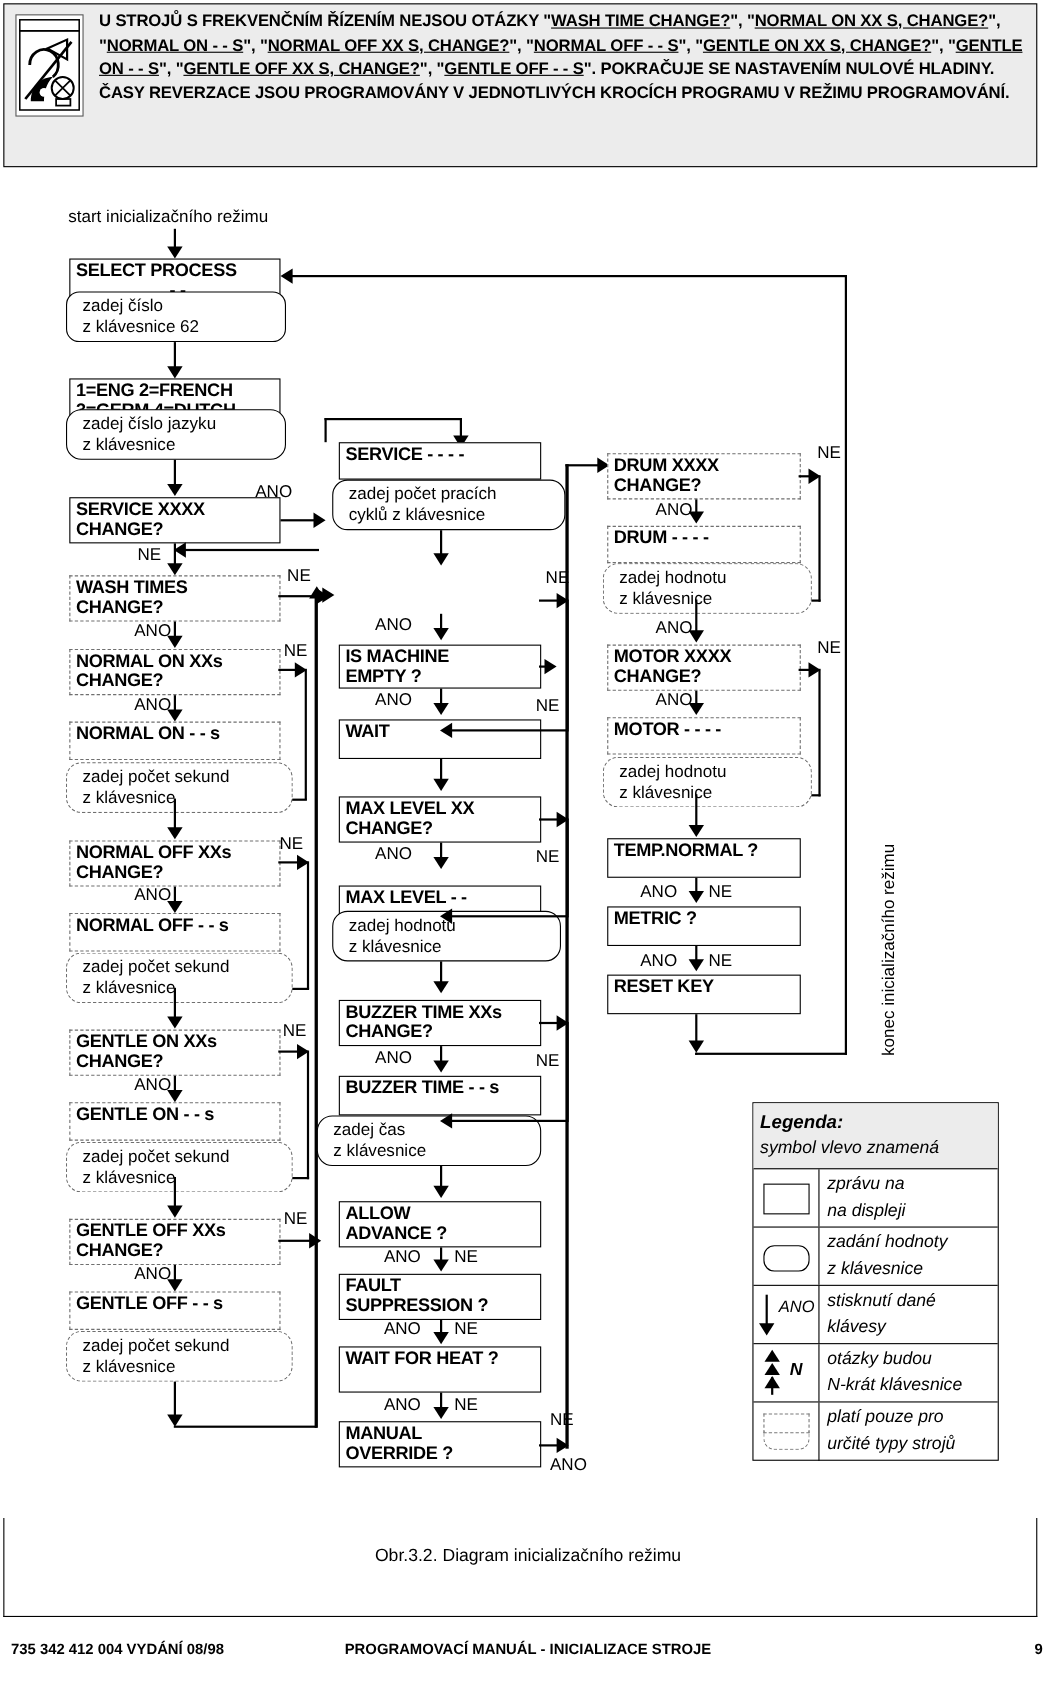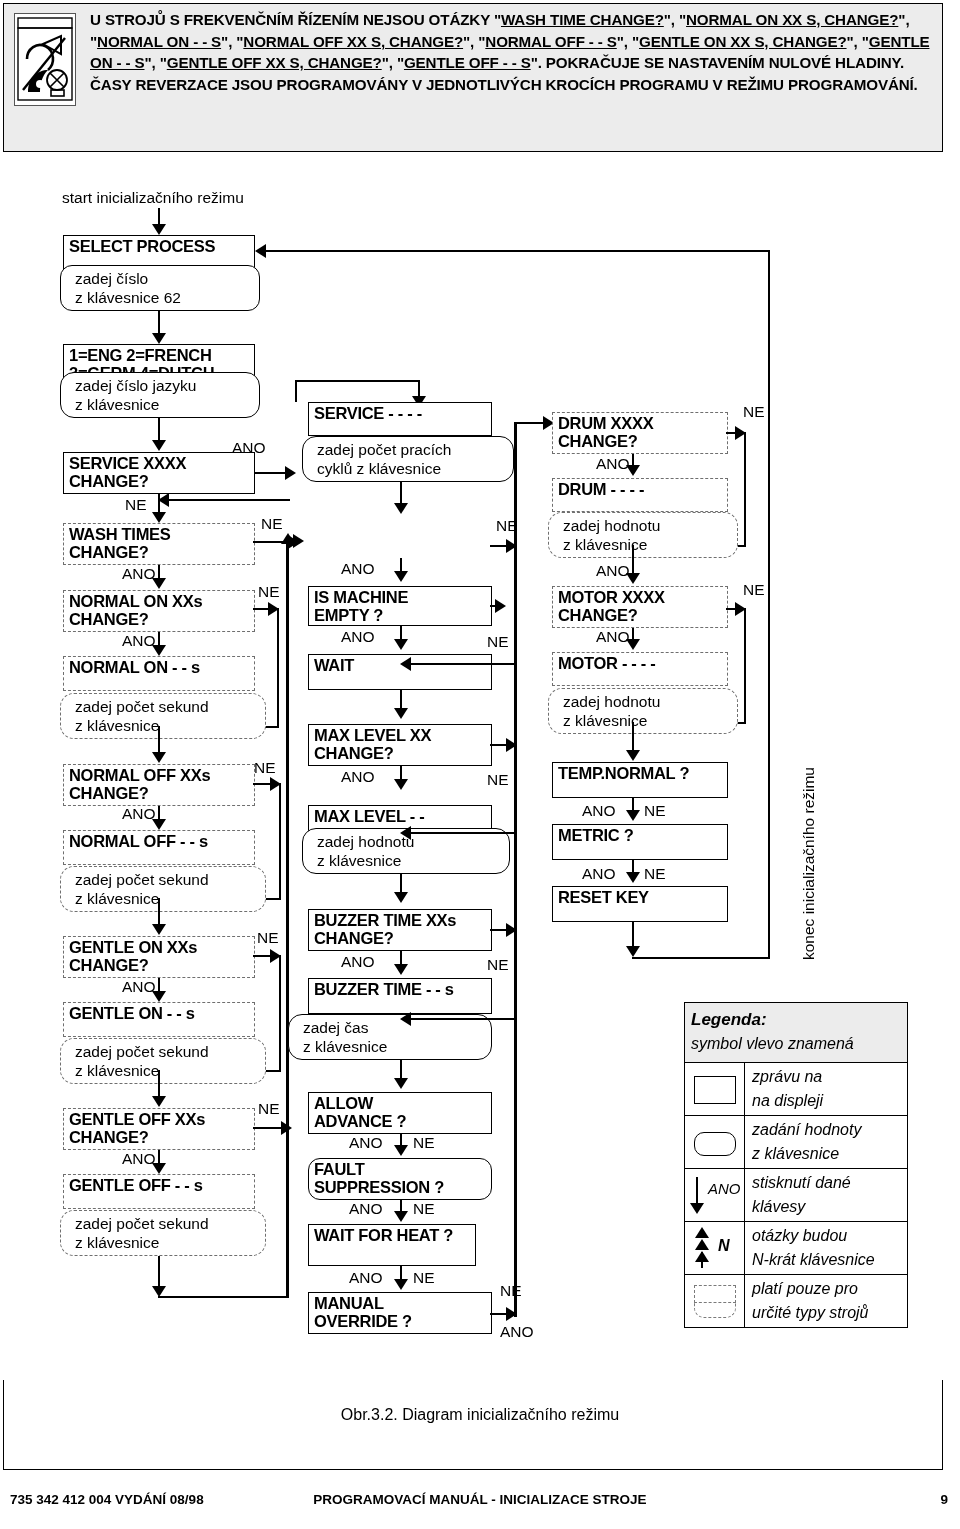--- a/index.html
+++ b/index.html
@@ -324,30 +324,30 @@
 
   <div class="box" style="left:308px;top:1092px;width:184px;height:42px;">
     <div>ALLOW</div>
     <div>ADVANCE ?</div>
   </div>
   <div class="lbl" style="left:349px;top:1135px;">ANO</div>
   <div class="lbl" style="left:413px;top:1135px;">NE</div>
   <div class="ln vl" style="left:400px;top:1134px;height:14px;"></div>
   <div class="arw-d" style="left:394px;top:1145px;"></div>
 
-  <div class="box" style="left:308px;top:1158px;width:184px;height:42px;border-radius:12px;">
+  <div class="box" style="left:308px;top:1158px;width:184px;height:42px;">
     <div>FAULT</div>
     <div>SUPPRESSION ?</div>
   </div>
   <div class="lbl" style="left:349px;top:1201px;">ANO</div>
   <div class="lbl" style="left:413px;top:1201px;">NE</div>
   <div class="ln vl" style="left:400px;top:1200px;height:14px;"></div>
   <div class="arw-d" style="left:394px;top:1211px;"></div>
 
-  <div class="box" style="left:308px;top:1224px;width:168px;height:42px;">
+  <div class="box" style="left:308px;top:1224px;width:184px;height:42px;">
     <div>WAIT FOR HEAT ?</div>
   </div>
   <div class="lbl" style="left:349px;top:1270px;">ANO</div>
   <div class="lbl" style="left:413px;top:1270px;">NE</div>
   <div class="ln vl" style="left:400px;top:1266px;height:16px;"></div>
   <div class="arw-d" style="left:394px;top:1279px;"></div>
 
   <div class="box" style="left:308px;top:1292px;width:184px;height:42px;">
     <div>MANUAL</div>
     <div>OVERRIDE ?</div>

